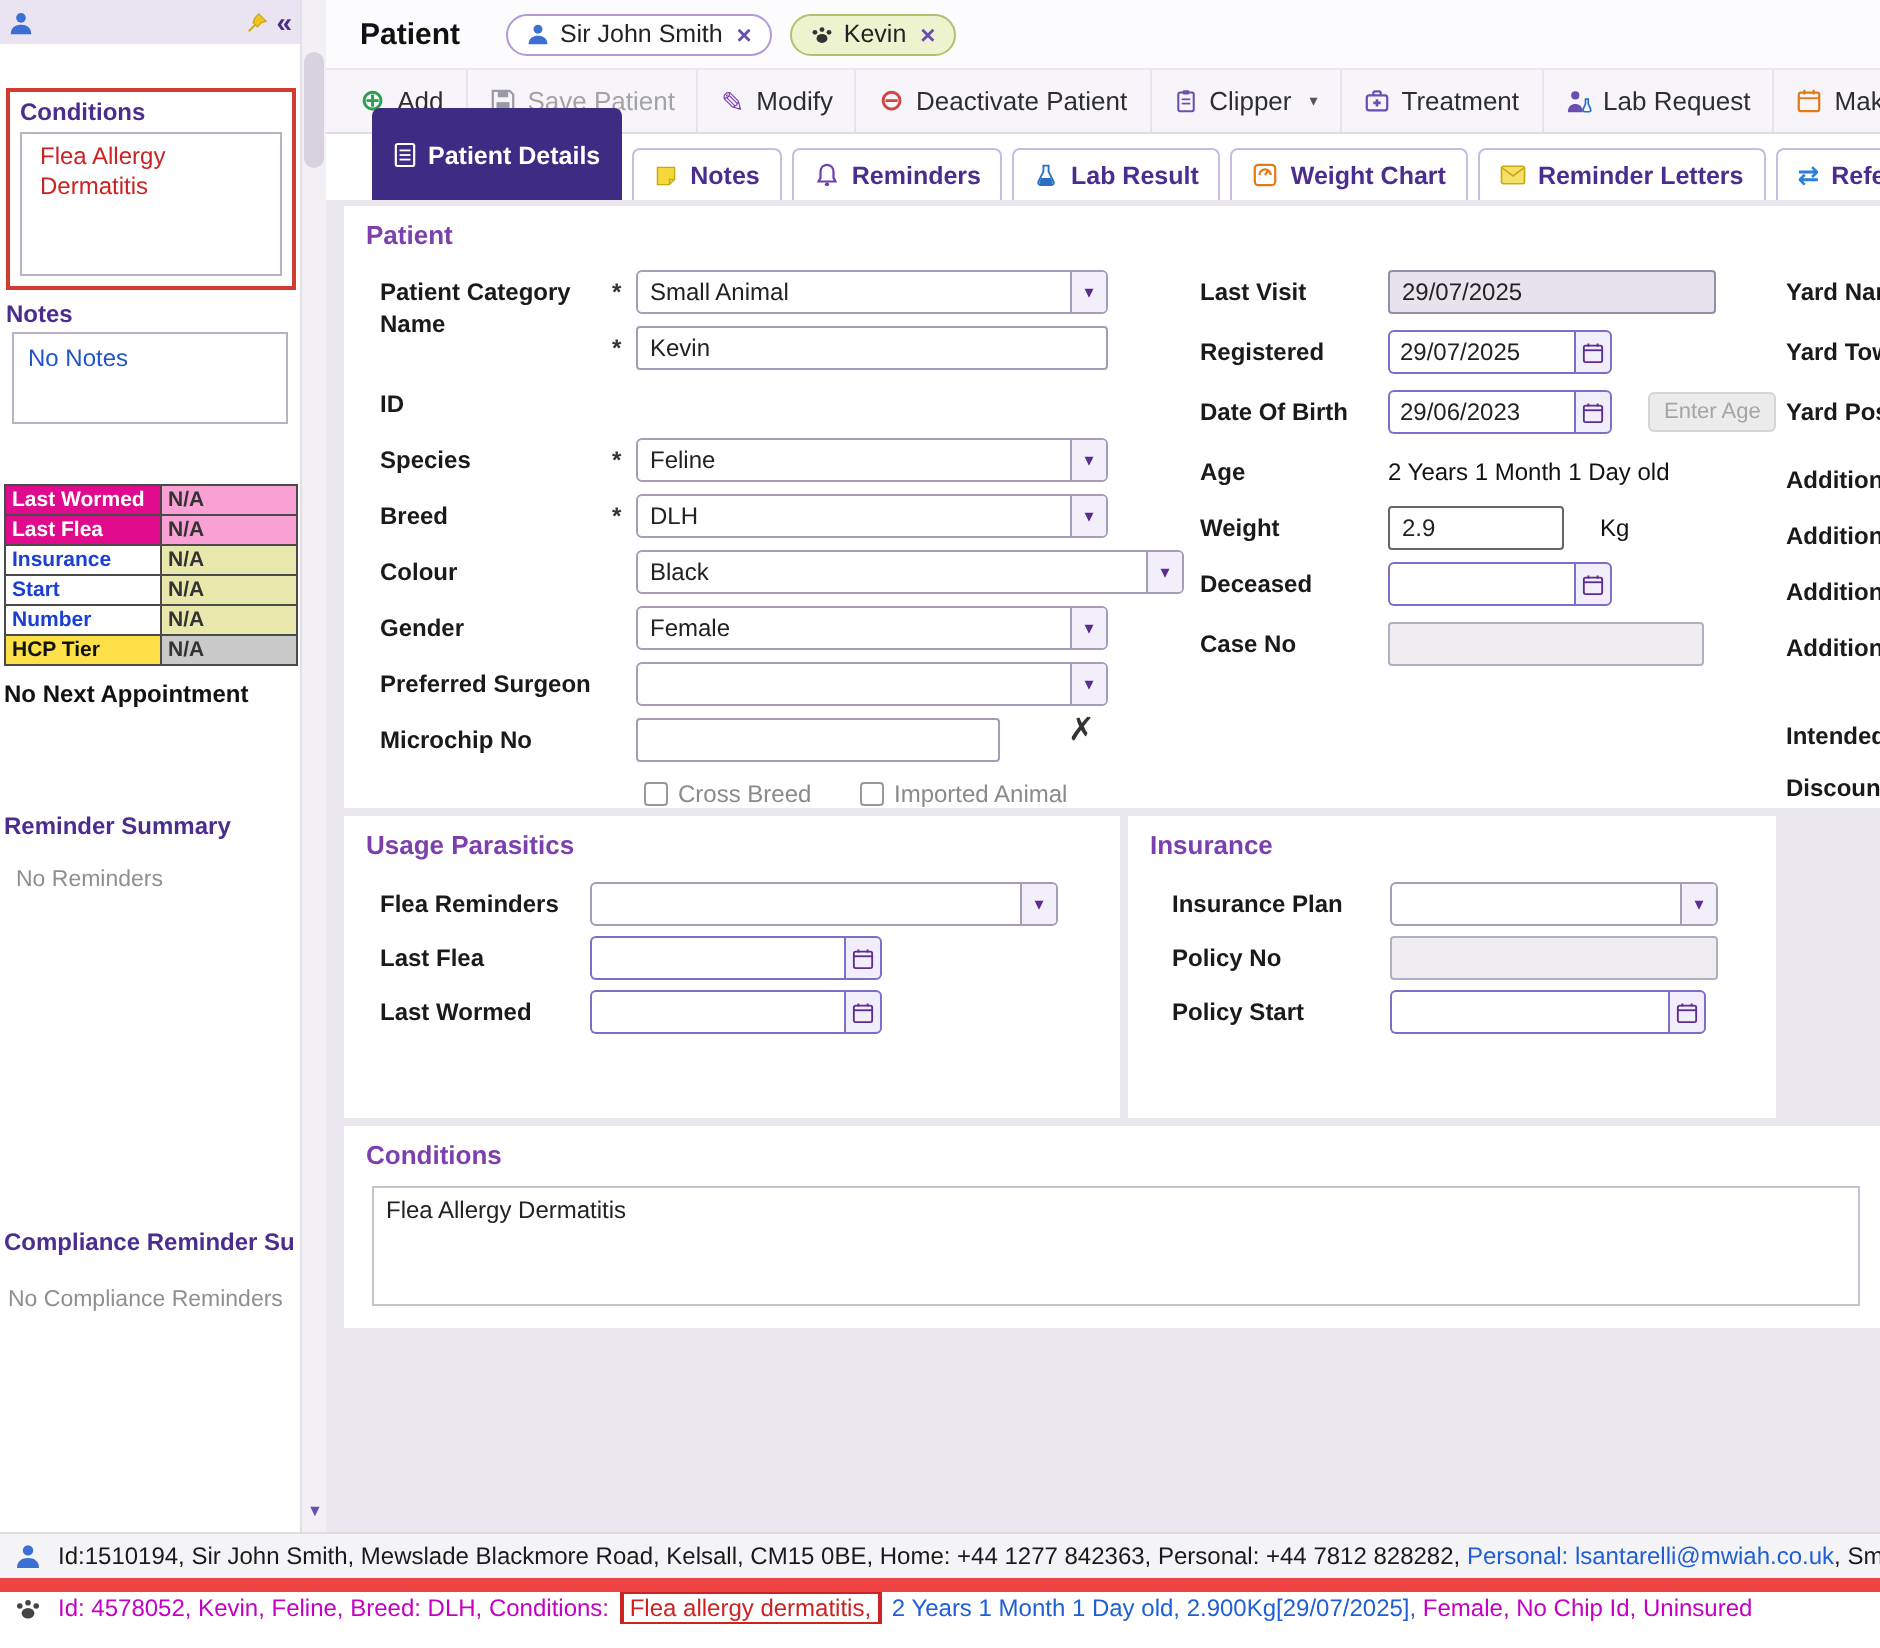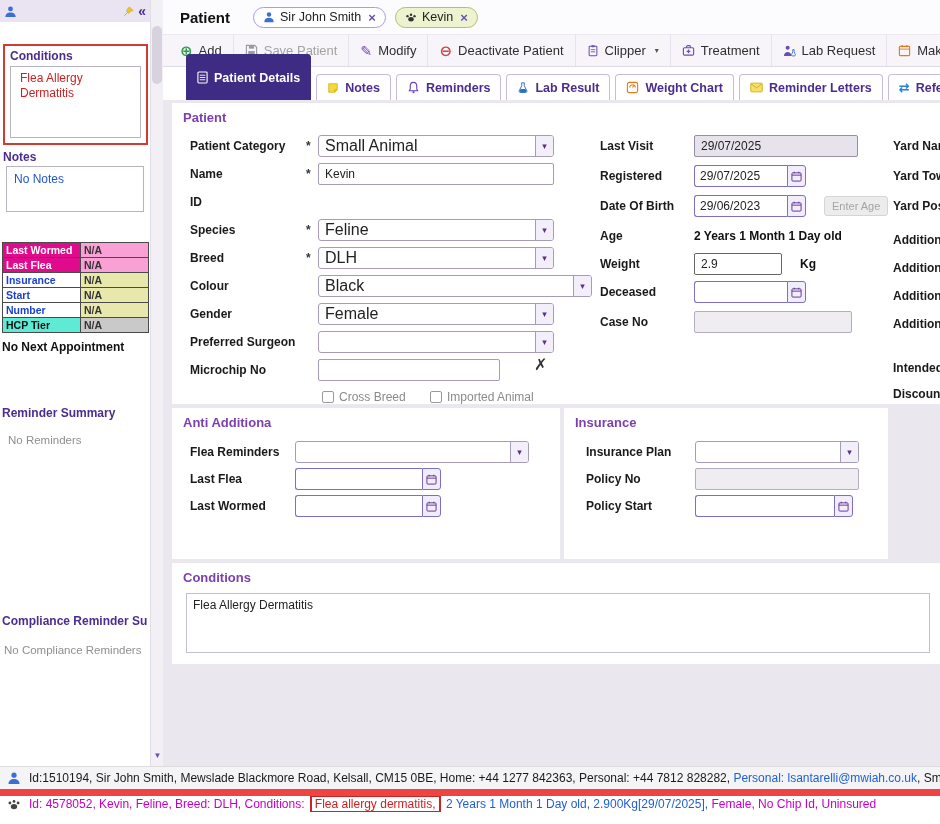--- a/index.html
+++ b/index.html
@@ -17,21 +17,21 @@
 #sb-conditions .inner{margin-top:3px;border:1px solid #b9b2c2;height:72px;padding:4px 9px;color:#cc2222;font-size:12px;line-height:15px}
 #sb-notes-label{position:absolute;left:3px;top:150px}
 #sb-notes-box{position:absolute;left:6px;top:166px;width:138px;height:46px;border:1px solid #b9b2c2;background:#fff;padding:5px 7px;color:#2255cc}
 #sb-table{position:absolute;left:2px;top:242px;width:147px;border-collapse:collapse;font-size:10.5px;table-layout:fixed}
 #sb-table td{border:1px solid #4a4a4a;height:15px;padding:0 3px;font-weight:bold;white-space:nowrap;overflow:hidden}
 #sb-table td.l{width:78px}
 .pinkL{background:#e00a8c;color:#fff}
 .pinkV{background:#f9a0d4;color:#333}
 .blueL{background:#fff;color:#1a3fd1}
 .yelV{background:#e8e8ad;color:#333}
-.grayL{background:#5eead4;color:#111}
+.grayL{background:#fde047;color:#111}
 .grayV{background:#c9c9c9;color:#333}
 #sb-nextapp{position:absolute;left:2px;top:340px;font-weight:bold;color:#111;font-size:12px}
 #sb-rem-label{position:absolute;left:2px;top:406px}
 #sb-rem-value{position:absolute;left:8px;top:434px}
 #sb-comp-label{position:absolute;left:2px;top:614px;white-space:nowrap;overflow:hidden;width:146px}
 #sb-comp-value{position:absolute;left:4px;top:644px;white-space:nowrap}
 
 #sb-scroll{position:absolute;left:150px;top:0;width:13px;height:766px;background:#f2f0f4;border-left:1px solid #e2dee6}
 #sb-thumb{position:absolute;left:1px;top:26px;width:10px;height:58px;background:#d7d2de;border-radius:5px}
 #sb-down{position:absolute;left:0;bottom:6px;width:13px;text-align:center;color:#6a4fb0;font-size:8px;cursor:pointer}
@@ -62,23 +62,23 @@
 .panel{position:absolute;background:#fff;overflow:hidden}
 #panel-patient{left:9px;top:3px;width:768px;height:301px}
 #panel-anti{left:9px;top:308px;width:388px;height:151px}
 #panel-ins{left:401px;top:308px;width:324px;height:151px}
 #panel-other{left:727px;top:308px;width:50px;height:151px}
 #panel-cond{left:9px;top:463px;width:768px;height:101px}
 .sect-title{position:absolute;top:7px;left:11px;color:#7b3fae;font-weight:bold;font-size:13px}
 
 .flabel{position:absolute;font-weight:bold;color:#1a1a1a;font-size:12px;line-height:22px;white-space:nowrap}
 .req{position:absolute;font-weight:bold;color:#333;line-height:22px}
-.fval{position:absolute;font-weight:bold;color:#111;line-height:22px;white-space:nowrap}
+.fval{position:absolute;font-weight:normal;color:#111;line-height:22px;white-space:nowrap}
 .dd{position:absolute;height:22px;background:#fff;border:1px solid #a79cb8;border-radius:3px;display:flex;cursor:pointer}
-.dd-val{flex:1;padding:0 6px;font-size:16px;color:#222;display:flex;align-items:center;overflow:hidden;white-space:nowrap}
+.dd-val{flex:1;padding:0 6px;font-size:12px;color:#222;display:flex;align-items:center;overflow:hidden;white-space:nowrap}
 .dd-btn{width:18px;border-left:1px solid #a79cb8;background:#f3effa;color:#5b2d8f;display:flex;align-items:center;justify-content:center;font-size:9px;border-radius:0 2px 2px 0}
 .ti{position:absolute;height:22px;background:#fff;border:1px solid #a79cb8;border-radius:2px;display:flex;align-items:center;padding:0 6px;font-size:12px;color:#222;white-space:nowrap;overflow:hidden}
 .ti.ro{background:#e7e3ed;border-color:#978da8}
 .ti.ro2{background:#efedf2;border-color:#b5aec0}
 .ti.wt{border-color:#666}
 .di{position:absolute;height:22px;display:flex;cursor:pointer}
 .di-val{flex:1;background:#fff;border:1px solid #7d6fc8;border-right:none;border-radius:3px 0 0 3px;padding:0 5px;display:flex;align-items:center;font-size:12px;color:#222;white-space:nowrap;overflow:hidden}
 .di-btn{width:19px;border:1px solid #7d6fc8;background:#f1edfa;border-radius:0 3px 3px 0;display:flex;align-items:center;justify-content:center}
 .btn-dis{position:absolute;height:20px;background:#ececec;border:1px solid #d5d5d5;color:#a5a5a5;font-size:11px;padding:0 7px;border-radius:3px;display:flex;align-items:center;white-space:nowrap}
 .cb{position:absolute;display:flex;align-items:center;gap:5px;color:#8a8a8a;font-size:12px;white-space:nowrap;cursor:pointer}
@@ -304,21 +304,21 @@
       <div class="panel" id="panel-patient">
         <div class="sect-title">Patient</div>
 
         <div class="flabel" style="left:18px;top:32px">Patient Category</div>
         <span class="req" style="left:134px;top:32px">*</span>
         <div class="dd" style="left:146px;top:32px;width:236px">
           <span class="dd-val">Small Animal</span>
           <span class="dd-btn">▾</span>
         </div>
 
-        <div class="flabel" style="left:18px;top:60px">Name</div>
+        <div class="flabel" style="left:18px;top:48px">Name</div>
         <span class="req" style="left:134px;top:60px">*</span>
         <div class="ti" style="left:146px;top:60px;width:236px">
             <span>Kevin</span>
           </div>
 
         <div class="flabel" style="left:18px;top:88px">ID</div>
 
         <div class="flabel" style="left:18px;top:116px">Species</div>
         <span class="req" style="left:134px;top:116px">*</span>
         <div class="dd" style="left:146px;top:116px;width:236px">
@@ -430,21 +430,21 @@
         <div class="flabel" style="left:721px;top:92px">Yard Pos</div>
         <div class="flabel" style="left:721px;top:126px">Additiona</div>
         <div class="flabel" style="left:721px;top:154px">Additiona</div>
         <div class="flabel" style="left:721px;top:182px">Additiona</div>
         <div class="flabel" style="left:721px;top:210px">Additiona</div>
         <div class="flabel" style="left:721px;top:254px">Intended</div>
         <div class="flabel" style="left:721px;top:280px">Discount</div>
       </div>
 
       <div class="panel" id="panel-anti">
-        <div class="sect-title">Anti Additiona</div>
+        <div class="sect-title">Usage Parasitics</div>
         <div class="flabel" style="left:18px;top:33px">Flea Reminders</div>
         <div class="dd" style="left:123px;top:33px;width:234px">
           <span class="dd-val"></span>
           <span class="dd-btn">▾</span>
         </div>
         <div class="flabel" style="left:18px;top:60px">Last Flea</div>
         <div class="di" style="left:123px;top:60px;width:146px">
           <span class="di-val"></span>
           <span class="di-btn">
               <svg viewBox="0 0 12 12" width="11" height="11">

